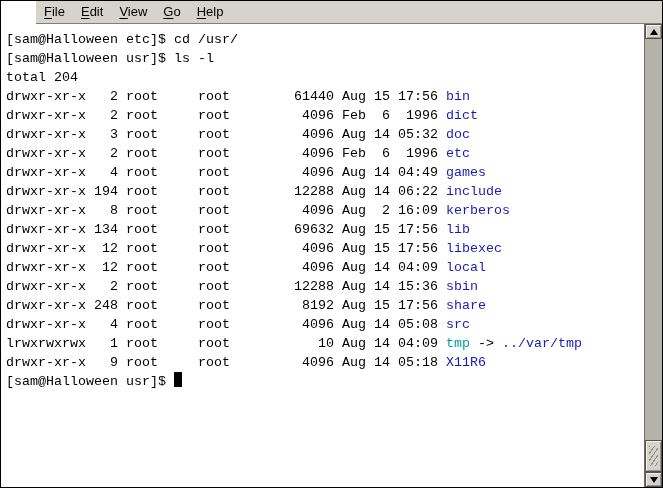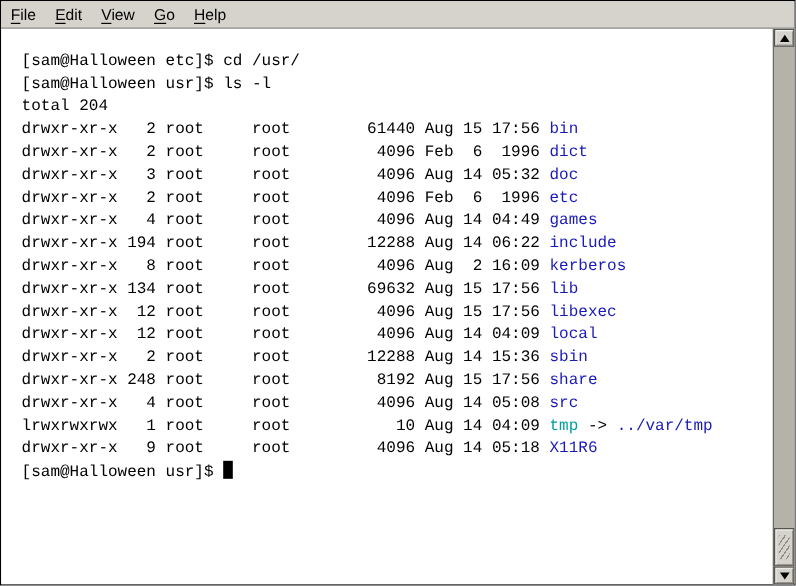--- a/index.html
+++ b/index.html
@@ -5,31 +5,31 @@
   html,body{margin:0;padding:0;background:#888;}
   .window{
     width:663px;height:488px;box-sizing:border-box;position:relative;
     border:1px solid #000;border-bottom-width:2px;background:#fff;
     font-family:"Liberation Sans", sans-serif;
   }
   
   .menubar{
     height:22px;background:var(--menu_bg,#d6d3cd);
     border-bottom:1px solid #7f7d76;
-    display:flex;align-items:center;
-    font-size:13px;color:#000;
+    display:flex;
+    font-size:13px;color:#000;margin-left:35px;
   }
   .menu-item{
     padding:3px 8px;cursor:default;white-space:nowrap;line-height:15px;
   }
   .menu-item .accel{text-decoration:underline;text-underline-offset:2px;}
   
   .main{display:flex;height:463px;background:#fff;}
   .term{
-    flex:1;margin:12px;padding:6px 0 0 5px;overflow:hidden;
+    flex:1;margin:0;padding:6px 0 0 5px;overflow:hidden;
     font-family:"Liberation Mono","DejaVu Sans Mono",monospace;
     font-size:13.33px;line-height:19px;color:var(--text,#000);
     background:var(--background,#fff);
   }
   .term-line{white-space:pre;height:19px;}
   .dir{color:var(--directory,#1a1ab8);}
   .symlink{color:var(--symlink,#00a0a0);}
   .cursor{
     display:inline-block;width:8px;height:15px;background:#000;
     vertical-align:-2px;

